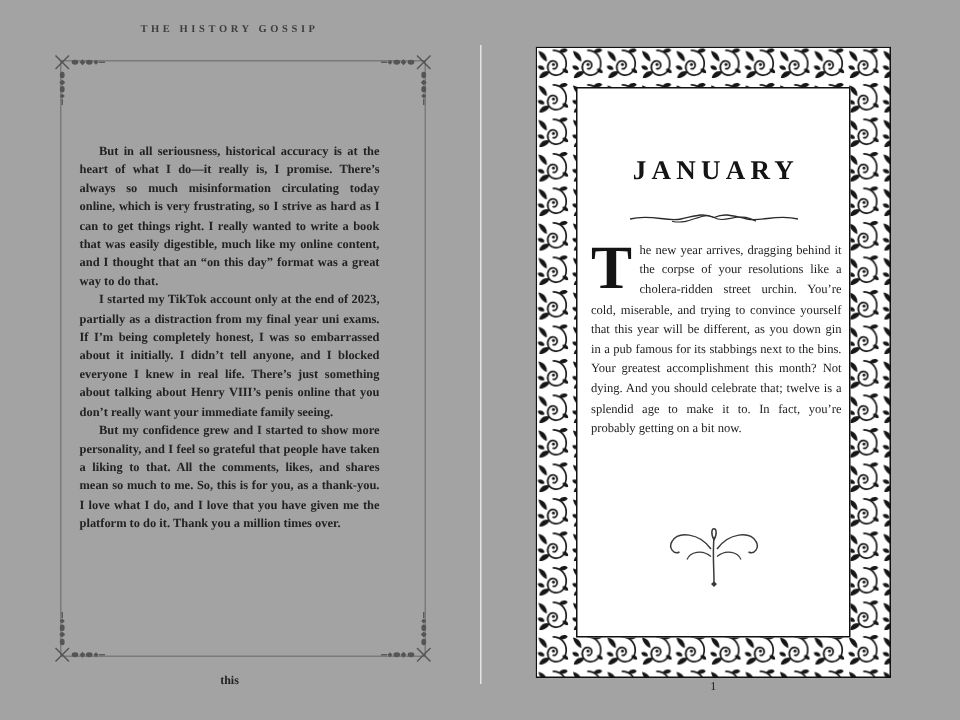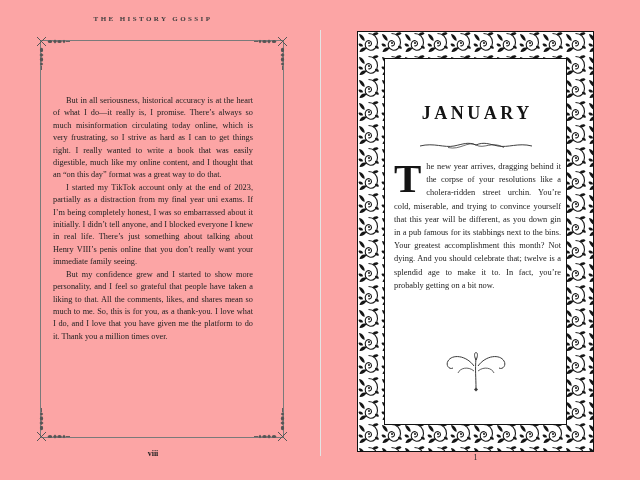--- a/index.html
+++ b/index.html
@@ -1,38 +1,38 @@
 <!DOCTYPE html>
 <html><head>
 <meta charset="utf-8">
 <style>
   html,body{margin:0;padding:0;background:#ffffff;}
   #stage{
-    position:relative;width:640px;height:480px;background:#fca5a5;overflow:hidden;
+    position:relative;width:640px;height:480px;background:#a3a3a3;overflow:hidden;
     font-family:"Liberation Serif", serif;color:#1f1f1f;
   }
   
   .running-head{
     position:absolute;left:53px;top:15px;width:200px;text-align:center;
     font-size:7px;letter-spacing:2.4px;font-weight:600;color:#3d3d3d;
   }
   .page-border{
     position:absolute;left:40px;top:40px;width:242px;height:396px;
     border:1px solid #7a7a7a;
   }
   .corner{position:absolute;width:34px;height:34px;}
   .corner.tl{left:-5px;top:-5px;}
   .corner.tr{right:-5px;top:-5px;transform:scaleX(-1);}
   .corner.bl{left:-5px;bottom:-5px;transform:scaleY(-1);}
   .corner.br{right:-5px;bottom:-5px;transform:scale(-1,-1);}
   .body-text{
     position:absolute;left:53px;top:95px;width:200px;
     font-size:8.3px;line-height:12.4px;text-align:justify;color:#222;
   }
-  .body-text p{margin:0;text-indent:13px;}
+  .body-text p{margin:0;text-indent:13px;font-weight:bold;}
   .folio{position:absolute;text-align:center;font-size:8px;color:#222;}
   .folio.left{left:53px;top:449px;width:200px;font-weight:600;}
   .folio.right{left:357px;top:453px;width:237px;}
   .gutter{position:absolute;left:320px;top:30px;width:1px;height:426px;background:#e4e4e4;}
   
   .ornate{position:absolute;left:357px;top:31px;}
   .chapter-title{
     position:absolute;left:385px;top:103px;width:181px;text-align:center;
     font-size:18px;font-weight:700;letter-spacing:3.5px;text-indent:3.5px;color:#141414;
   }
@@ -95,21 +95,21 @@
           <use href="#cornerOrn"></use>
         </svg>
     </div>
 
     <div class="body-text">
       <p>But in all seriousness, historical accuracy is at the heart of what I do—it really is, I promise. There’s always so much misinformation circulating today online, which is very frustrating, so I strive as hard as I can to get things right. I really wanted to write a book that was easily digestible, much like my online content, and I thought that an “on this day” format was a great way to do that.</p>
       <p>I started my TikTok account only at the end of 2023, partially as a distraction from my final year uni exams. If I’m being completely honest, I was so embarrassed about it initially. I didn’t tell anyone, and I blocked everyone I knew in real life. There’s just something about talking about Henry VIII’s penis online that you don’t really want your immediate family seeing.</p>
       <p>But my confidence grew and I started to show more personality, and I feel so grateful that people have taken a liking to that. All the comments, likes, and shares mean so much to me. So, this is for you, as a thank-you. I love what I do, and I love that you have given me the platform to do it. Thank you a million times over.</p>
     </div>
 
-    <div class="folio left">viii</div>
+    <div class="folio left">this</div>
   </div>
 
   <div class="gutter"></div>
 
   <div>
 
     <svg class="ornate" width="237" height="421" viewBox="0 0 237 421">
       <defs>
         <pattern id="vine" width="23" height="23" patternUnits="userSpaceOnUse">
           <rect width="23" height="23" fill="#ffffff"></rect>

